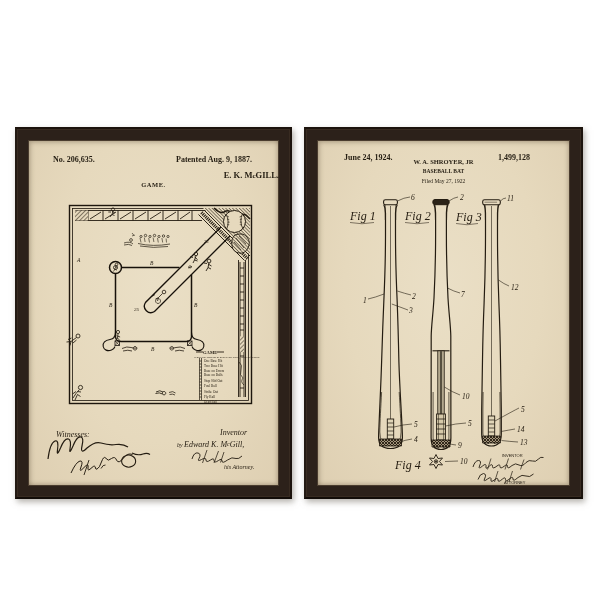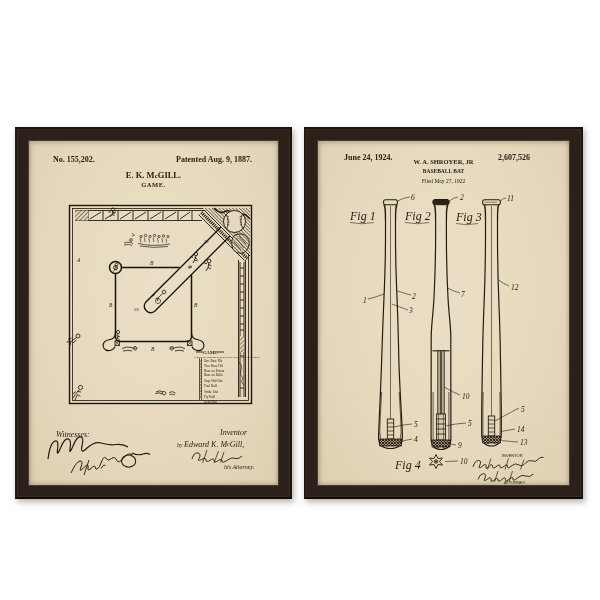--- a/index.html
+++ b/index.html
@@ -14,25 +14,25 @@
   .paper svg{position:absolute;left:0;top:0;}
   .t{position:absolute;color:#241d12;white-space:nowrap;}
 </style>
 </head>
 <body>
 
 <div class="frame" style="left:15px;top:127px;width:277px;height:372px"></div>
 
 <div class="paper" style="left:28px;top:140px;width:251px;height:346px">
 
-  <div class="t" style="left:25px;top:15px;font-size:8px;font-weight:bold;">No. 155,202.</div>
+  <div class="t" style="left:25px;top:15px;font-size:8px;font-weight:bold;">No. 206,635.</div>
 
   <div class="t" style="right:27px;top:15px;font-size:8px;font-weight:bold;padding-left:23px;">Patented Aug. 9, 1887.</div>
 
-  <div class="t" style="left:0;right:0;top:29.5px;font-size:8.5px;font-weight:bold;text-align:center;">E. K. M<span style="font-size:7px">c</span>GILL.</div>
+  <div class="t" style="left:0;right:0;top:29.5px;font-size:8.5px;font-weight:bold;text-align:right;">E. K. M<span style="font-size:7px">c</span>GILL.</div>
 
   <div class="t" style="left:0;right:0;top:41px;font-size:6.5px;font-weight:bold;text-align:center;letter-spacing:0.5px;">GAME.</div>
 
   <svg width="251" height="346" viewBox="0 0 251 346">
     <defs>
       <pattern id="hatch" width="3" height="3" patternUnits="userSpaceOnUse" patternTransform="rotate(45)">
         <rect width="3" height="3" fill="#e6d9bd"></rect>
         <line x1="0" y1="0" x2="0" y2="3" stroke="#2a2115" stroke-width="1.1"></line>
       </pattern>
       <pattern id="hatch2" width="2.4" height="2.4" patternUnits="userSpaceOnUse" patternTransform="rotate(-45)">
@@ -230,21 +230,21 @@
     </g>
   </svg>
 </div>
 
 <div class="frame" style="left:304px;top:127px;width:279px;height:372px"></div>
 
 <div class="paper" style="left:317px;top:140px;width:253px;height:346px">
 
   <div class="t" style="left:27px;top:12.5px;font-size:8px;font-weight:bold;">June 24, 1924.</div>
 
-  <div class="t" style="right:40px;top:12.5px;font-size:8px;font-weight:bold;">2,607,526</div>
+  <div class="t" style="right:40px;top:12.5px;font-size:8px;font-weight:bold;">1,499,128</div>
 
   <div class="t" style="left:0;right:0;top:17.5px;font-size:6.5px;font-weight:bold;text-align:center;">W. A. SHROYER, JR</div>
 
   <div class="t" style="left:0;right:0;top:28px;font-size:5.5px;font-weight:bold;text-align:center;">BASEBALL BAT</div>
 
   <div class="t" style="left:0;right:0;top:37.5px;font-size:5.5px;text-align:center;">Filed May 27, 1922</div>
 
   <svg width="253" height="346" viewBox="0 0 253 346">
     <defs>
       <pattern id="xh" width="3" height="3" patternUnits="userSpaceOnUse">

